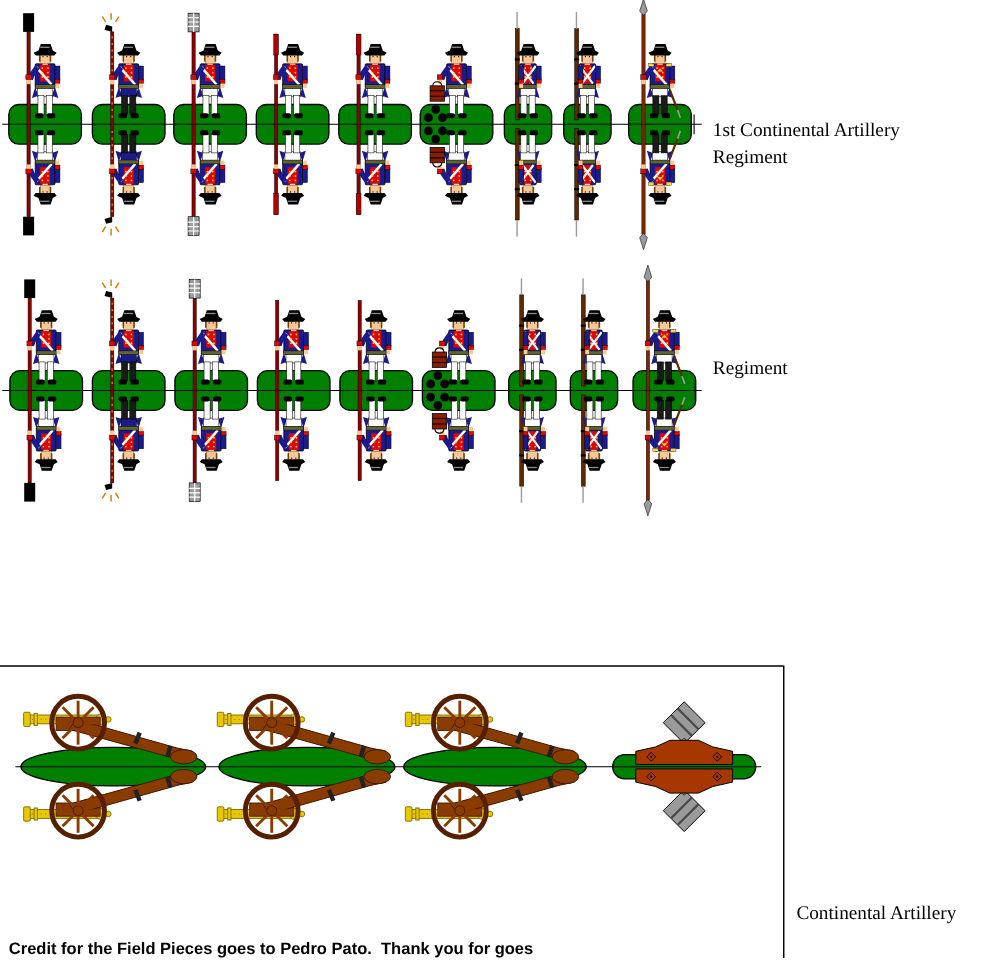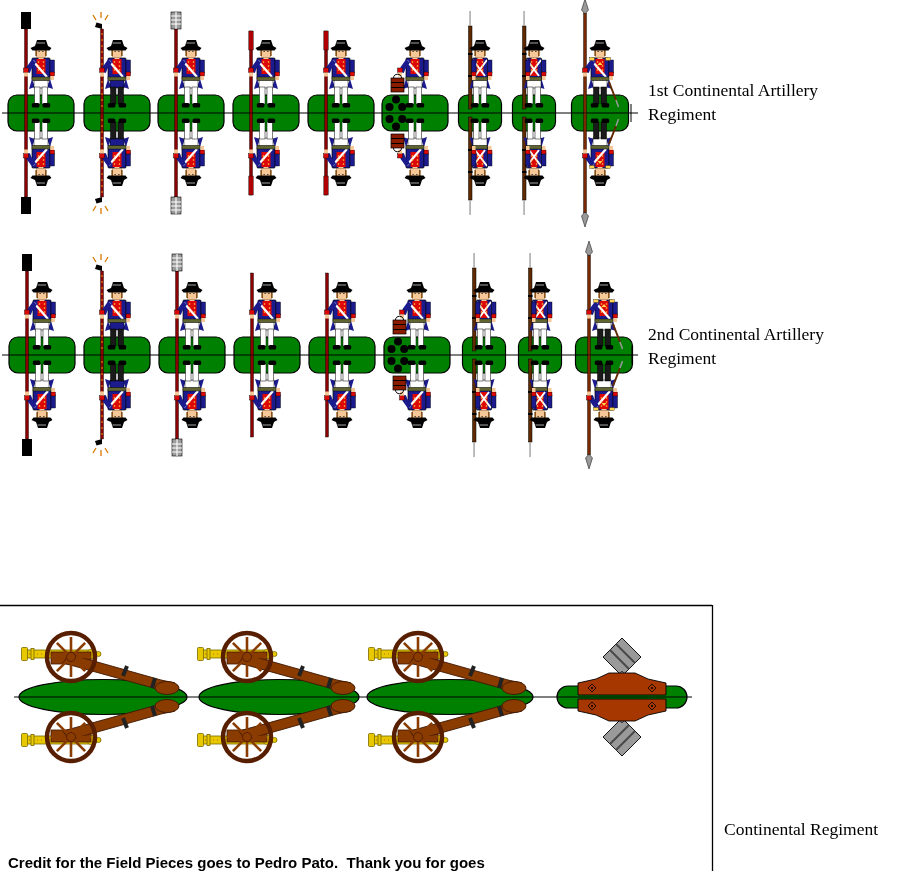--- a/index.html
+++ b/index.html
@@ -1,20 +1,20 @@
 <!DOCTYPE html>
 <html><head>
 <meta charset="utf-8">
 <style>
   html,body{margin:0;padding:0;background:#fff;}
   .sheet{position:relative;width:898px;height:878px;background:#fff;overflow:hidden;
          font-family:"Liberation Serif",serif;color:#000;}
   #art{position:absolute;left:0;top:0;}
   .reg-label{position:absolute;font-size:17.5px;line-height:24px;font-weight:400;}
-  #reg1{left:648px;top:78px;font-family:Liberation Serif, serif;}
+  #reg1{left:648px;top:106px;font-family:Liberation Serif, serif;}
   #reg2{left:648px;top:322px;}
   .credit{position:absolute;left:8px;top:810px;font-family:"Liberation Sans",sans-serif;
           font-weight:700;font-size:15px;line-height:21px;white-space:pre;}
   .attr{position:absolute;left:724px;top:768px;font-size:17.5px;line-height:24.5px;white-space:pre;}
 </style>
 </head>
 <body>
 
 <div class="sheet">
   <svg id="art" width="898" height="878" viewBox="0 0 898 878">
@@ -1610,27 +1610,26 @@
         <line x1="712.5" y1="605" x2="712.5" y2="871" stroke="#000" stroke-width="1.3"></line>
       </g>
     </svg>
 
   <div class="reg-label" id="reg1">
     <div>1st Continental Artillery</div>
     <div>Regiment</div>
   </div>
 
   <div class="reg-label" id="reg2">
-    <div>2nd Continental Artillery</div>
     <div>Regiment</div>
   </div>
 
   <div class="credit">
     <div>Credit for the Field Pieces goes to Pedro Pato.  Thank you for goes</div>
     
   </div>
 
   <div class="attr">
-    <div>Continental Regiment</div>
+    <div>Continental Artillery</div>
     
     
   </div>
 </div>
 
 </body></html>

